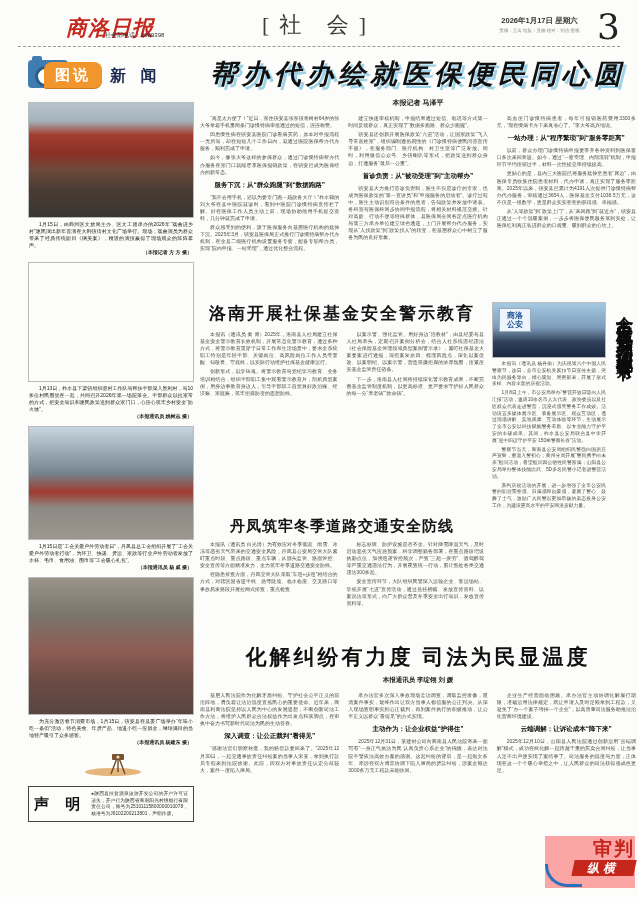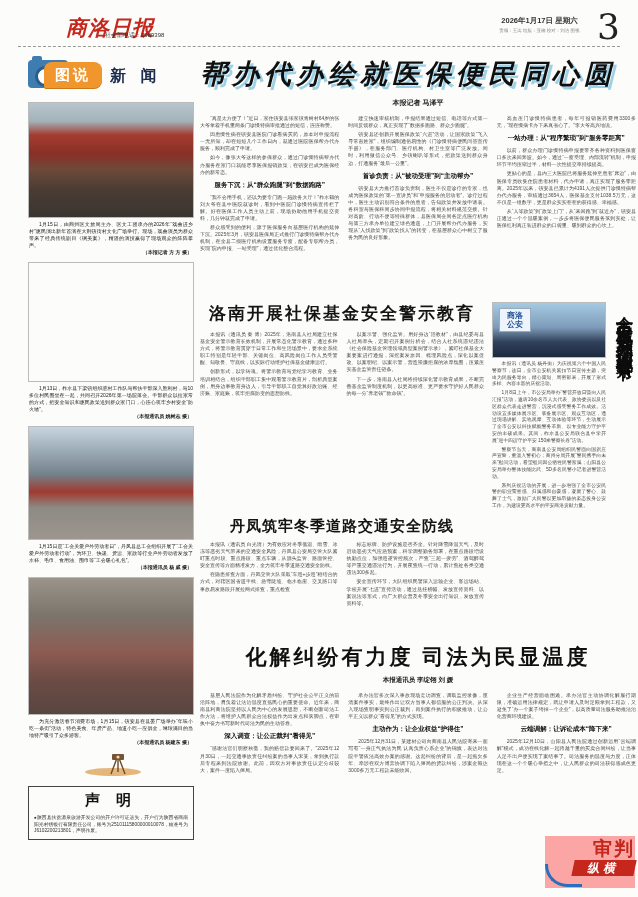--- a/index.html
+++ b/index.html
@@ -34,26 +34,26 @@
   .logo-label{position:absolute;left:82px;top:10px;font-size:16px;font-weight:bold;color:#1d2c4e;
             letter-spacing:5px;}
   .photo{width:100%;border:1px solid #bbb;box-sizing:border-box;}
   .photo1{height:116px;background:linear-gradient(180deg,#b9c5cd 0%,#a3b2ba 16%,#a43d30 28%,#8a2f26 44%,#6f493a 58%,#4a3c34 76%,#3a3531 100%);}
   .photo2{height:120px;background:linear-gradient(180deg,#97behest 0%,#a8916e 0%,#9c8867 28%,#7c6c56 52%,#5e564a 78%,#6c6458 100%);}
   .photo3{height:114px;background:linear-gradient(180deg,#c7d5de 0%,#9aaab4 22%,#74828c 42%,#a03a30 58%,#8d8a84 72%,#9c968e 100%);}
   .photo4{height:138px;background:linear-gradient(180deg,#9b948b 0%,#7b746b 28%,#8d5c53 54%,#6d4c45 74%,#594540 100%);}
   .caption{font-size:5px;line-height:7px;color:#222;text-align:justify;margin:3px 1px 0 1px;text-indent:2em;}
   .credit{font-size:5px;line-height:7px;color:#222;text-align:right;margin:0 2px 6px 0;font-weight:bold;}
   .tripod-wrap{text-align:center;margin:2px 0 4px 0;}
-  .stmt-box{border:1px solid #444;display:flex;align-items:center;padding:4px 5px;gap:5px;margin-top:2px;flex-direction:column;}
+  .stmt-box{border:1px solid #444;display:flex;align-items:center;padding:4px 5px;gap:5px;margin-top:2px;}
   .stmt-title{font-size:15px;font-weight:bold;letter-spacing:6px;color:#111;white-space:nowrap;writing-mode:horizontal-tb;}
   .stmt-text{font-size:4.8px;line-height:6.6px;color:#333;text-align:justify;flex:1;}
   
   .main{position:absolute;left:200px;top:56px;width:436px;}
-  .a1-title{text-align:left;font-family:"DejaVu Serif",serif;font-size:27px;font-weight:bold;
+  .a1-title{text-align:center;font-family:"DejaVu Serif",serif;font-size:27px;font-weight:bold;
             font-style:italic;color:#101010;letter-spacing:5px;
             text-shadow:3px 3px 0 rgba(125,195,225,.75);}
   .a1-byline{text-align:center;font-size:7px;color:#222;margin:6px 0 7px 0;font-weight:bold;}
   .cols{display:flex;gap:9px;overflow:hidden;}
   .col{flex:1;min-width:0;}
   .body-p{font-size:5px;line-height:7.1px;color:#4a4a4a;text-align:justify;text-indent:2em;margin:0 0 2px 0;}
   .sub-head{font-size:6.5px;font-weight:bold;color:#101010;text-align:center;margin:5px 0 4px 0;}
   .a1-cols{height:168px;}
   .mid-row{display:flex;gap:8px;margin-top:19px;}
   .mid-left{width:284px;}
@@ -84,20 +84,21 @@
   .court-swoosh{position:absolute;left:0;top:28px;width:34px;height:20px;border-bottom:3px solid #2a6fba;
             border-left:3px solid #2a6fba;border-radius:0 0 0 22px;}
 </style>
 </head>
 <body>
 
 <div id="page">
 
   <div class="masthead">商洛日报</div>
   <div class="dept-phone">社会部电话：2989398</div>
+  <div class="section-title">[社  会]</div>
   <div class="date-block">
     <div class="date-line">2026年1月17日  星期六</div>
     <div class="credits-line">责编：王涛  组版：亚楠  校对：刘洁  图视</div>
   </div>
   <div class="page-num">3</div>
   <div class="header-rule"></div>
 
   <div class="left-col">
     <div class="tushuo-logo">
       <div class="camera-shape">

